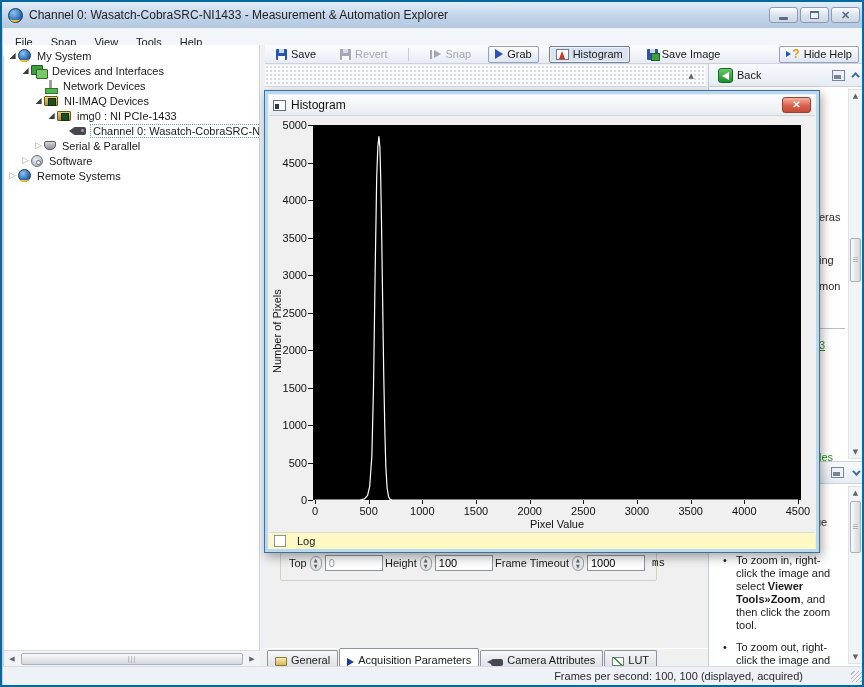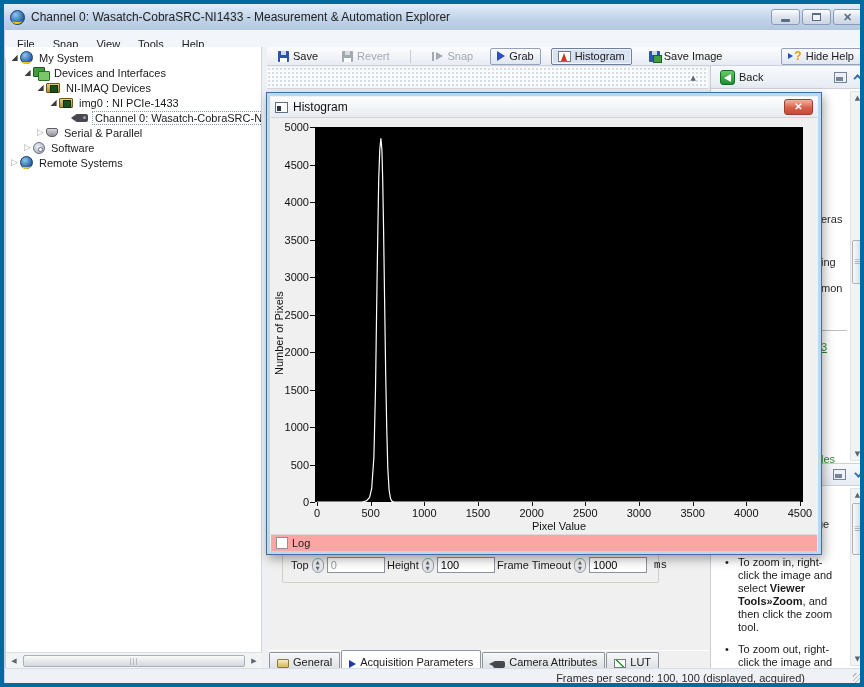--- a/index.html
+++ b/index.html
@@ -1,18 +1,18 @@
 <!DOCTYPE html>
 <html><head>
 <meta charset="utf-8">
 <style>
   html,body{margin:0;padding:0;background:#9eb6cf;}
   *{box-sizing:border-box;}
   body{font-family:"Liberation Sans","DejaVu Sans",sans-serif;font-size:11px;color:#1a1a1a;}
-  .window{position:relative;width:864px;height:687px;background:#bdd0e7;border:4px solid #0369a1;overflow:hidden;padding-left:9px;}
+  .window{position:relative;width:864px;height:687px;background:#bdd0e7;border:2px solid #0369a1;overflow:hidden;padding-left:9px;}
 
   
   .titlebar{position:absolute;left:0;top:0;width:864px;height:26px;
     background:linear-gradient(#e3eefb,#bfd2e8 60%,#b3c8e0);display:flex;align-items:center;padding:0 6px;}
   .app-icon{width:15px;height:15px;border-radius:50%;flex:none;margin-right:6px;position:relative;
     background:radial-gradient(circle at 35% 30%,#8cc6f0,#2a66b0 65%,#17457f);border:1px solid #143a66;}
   .app-icon::after{content:"";position:absolute;left:1px;top:7px;width:10px;height:4px;border-radius:50%;
     border-bottom:2px solid #f2c21e;}
   .title-text{font-size:12px;color:#222;}
   .win-controls{margin-left:auto;display:flex;gap:2px;}
@@ -159,21 +159,21 @@
   .dlg-close{margin-left:auto;width:29px;height:16px;border-radius:3px;border:1px solid #9c3f31;
     background:linear-gradient(#f3b3a2,#d8604a 55%,#c44c38);color:#fff;font-weight:bold;font-size:10px;line-height:14px;text-align:center;padding:0;}
   .plot{position:absolute;left:48px;top:34px;width:488px;height:375px;background:#000;}
   .plot svg{display:block;width:100%;height:100%;}
   .ylabel{position:absolute;left:6px;top:282px;transform:rotate(-90deg);transform-origin:top left;white-space:nowrap;color:#111;}
   .xlabel{position:absolute;left:48px;top:427px;width:488px;text-align:center;color:#111;}
   .ytick-label{position:absolute;left:0;width:42px;text-align:right;color:#111;}
   .ytick-mark{position:absolute;left:43px;width:5px;height:1px;background:#111;}
   .xtick-label{position:absolute;width:40px;text-align:center;color:#111;}
   .xtick-mark{position:absolute;width:1px;height:4px;background:#111;}
-  .log-row{position:absolute;left:4px;right:4px;top:441px;height:17px;border-top:1px solid #dadada;display:flex;align-items:center;padding-left:5px;gap:4px;background:#fca5a5;}
+  .log-row{position:absolute;left:4px;right:4px;top:441px;height:17px;border-top:1px solid #dadada;display:flex;align-items:center;padding-left:5px;gap:11px;background:#fef9c3;}
   .checkbox{width:12px;height:12px;border:1px solid #8d939d;background:#fff;}
 </style>
 </head>
 <body>
 
 <div class="window">
 
   <div class="titlebar">
     <span class="app-icon"></span>
     <span class="title-text">Channel 0: Wasatch-CobraSRC-NI1433 - Measurement &amp; Automation Explorer</span>
@@ -201,20 +201,25 @@
   <div class="tree-panel">
     <div class="tree-row d0">
       <span class="expander">◢</span>
       <span class="ic ic-globe"></span>
       <span class="tree-label">My System</span>
     </div>
     <div class="tree-row d1">
       <span class="expander">◢</span>
       <span class="ic ic-devices"></span>
       <span class="tree-label">Devices and Interfaces</span>
+    </div>
+    <div class="tree-row d2">
+      <span class="expander"></span>
+      <span class="ic ic-network"></span>
+      <span class="tree-label">Network Devices</span>
     </div>
     <div class="tree-row d2">
       <span class="expander">◢</span>
       <span class="ic ic-board"></span>
       <span class="tree-label">NI-IMAQ Devices</span>
     </div>
     <div class="tree-row d3">
       <span class="expander">◢</span>
       <span class="ic ic-board"></span>
       <span class="tree-label">img0 : NI PCIe-1433</span>

